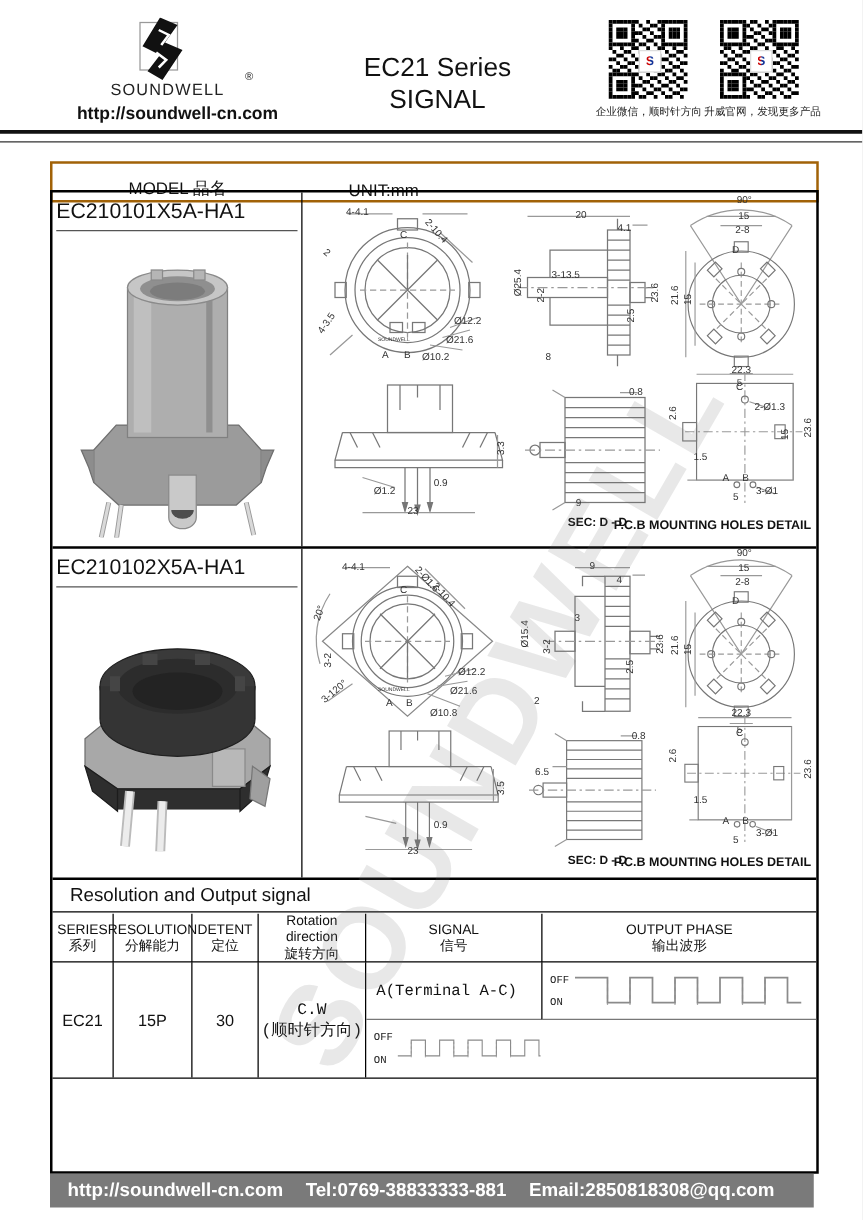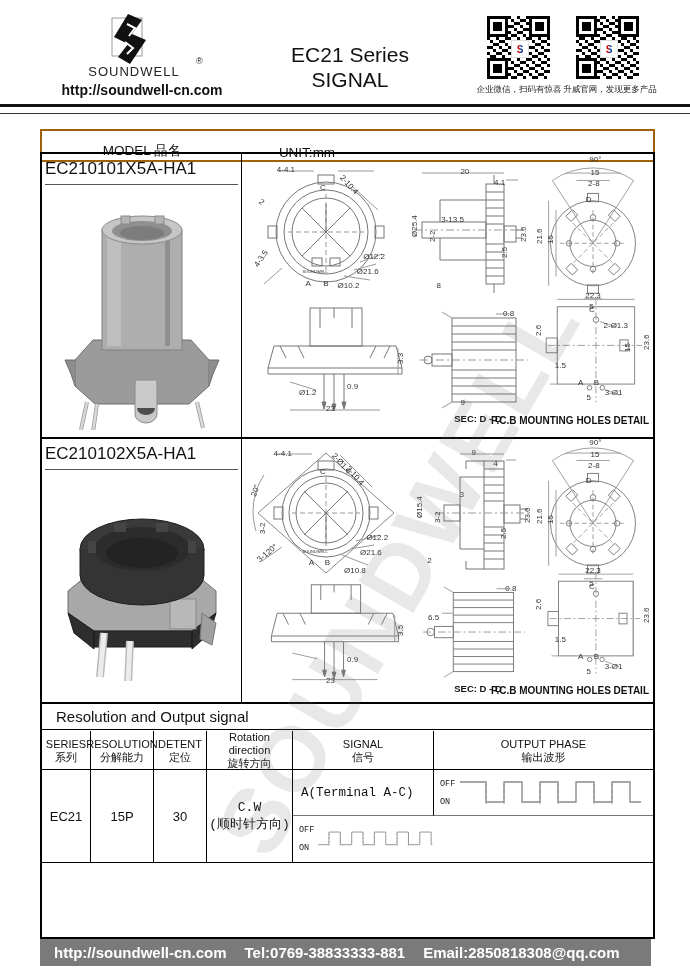--- a/index.html
+++ b/index.html
@@ -963,21 +963,21 @@
           <div></div>
           <div class="on"></div>
           <div class="on"></div>
           <div></div>
           <div></div>
         </div>
       <div class="qr-logo">
           <i>S</i>
         </div>
     </div>
-    <div class="qr-cap" style="left:467px;">企业微信，扫码有惊喜</div>
+    <div class="qr-cap" style="left:467px;">企业微信，顺时针方向</div>
     <div class="qr-cap" style="left:558px;">升威官网，发现更多产品</div>
   </div>
   <div class="rule"></div>
 
   <div class="thead">
     <div class="c-model">MODEL 品名</div>
     <div class="c-unit">UNIT:mm</div>
   </div>
 
   <div class="main">

